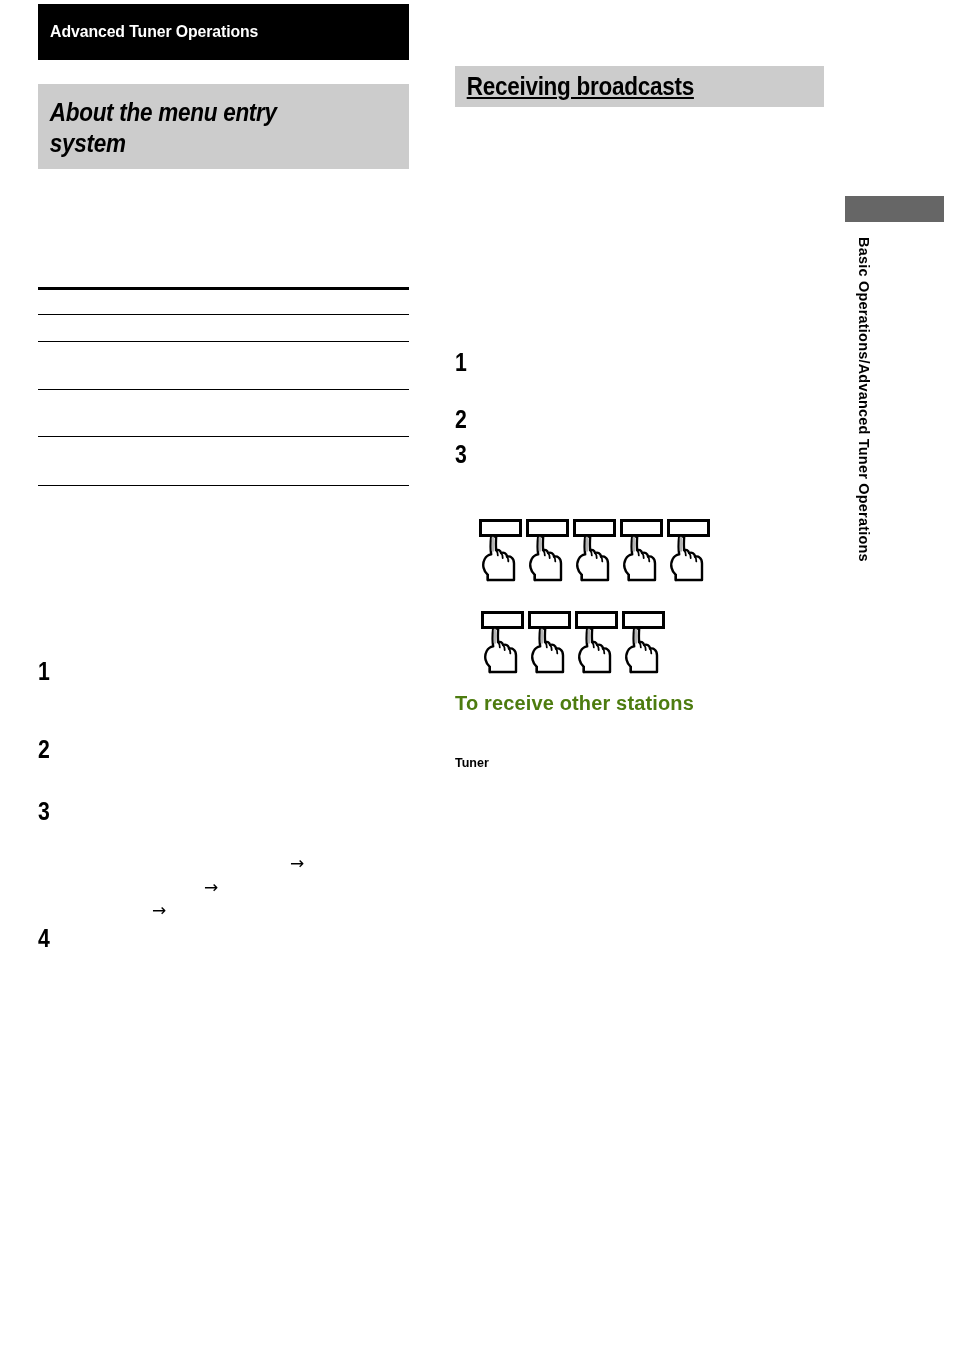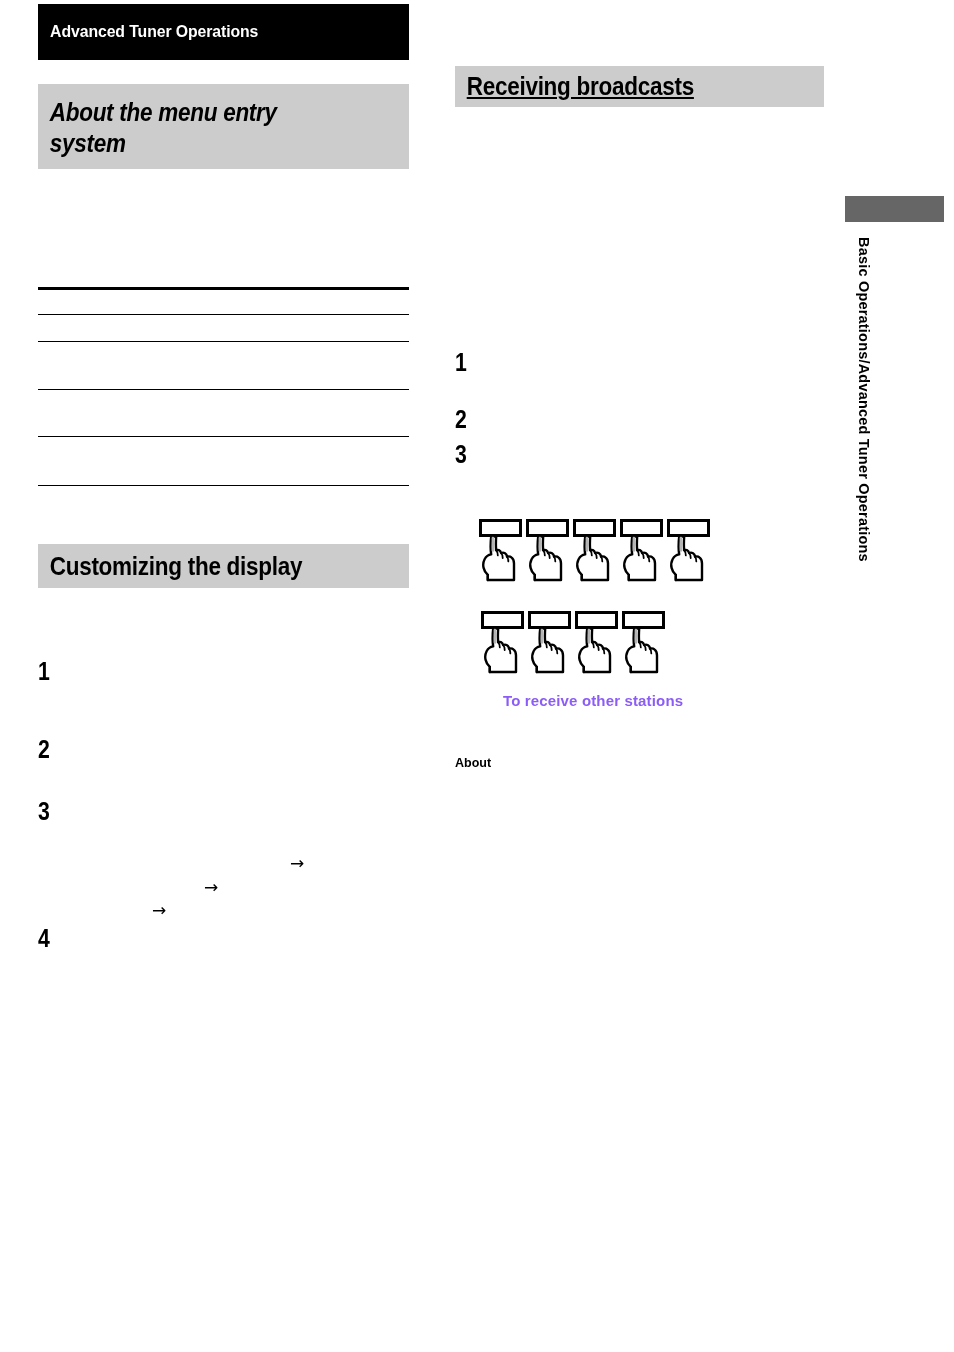--- a/index.html
+++ b/index.html
@@ -89,25 +89,24 @@
     font-size: 17px;
     line-height: 1;
     color: #000000;
     font-family: "DejaVu Sans", sans-serif;
   }
 
   
   .sub-head {
     position: absolute;
     font-weight: bold;
-    font-size: 15px;
+    font-size: 20px;
     line-height: 1;
     letter-spacing: 0.15px;
-    color: #8b5cf6;
-    margin-left: 48px;
+    color: #4d7c0f;
   }
   .tips-head {
     position: absolute;
     font-weight: bold;
     font-size: 12.5px;
     line-height: 1;
     color: #000000;
   }
 
   
@@ -165,23 +164,20 @@
 
   <div>
     <div class="rule" style="left:38px; top:287px; width:371px; height:3px;"></div>
     <div class="rule" style="left:38px; top:314px; width:371px; height:1px;"></div>
     <div class="rule" style="left:38px; top:341px; width:371px; height:1px;"></div>
     <div class="rule" style="left:38px; top:389px; width:371px; height:1px;"></div>
     <div class="rule" style="left:38px; top:436px; width:371px; height:1px;"></div>
     <div class="rule" style="left:38px; top:485px; width:371px; height:1px;"></div>
   </div>
 
-  <div class="head-bar" style="left:38px; top:544px; width:371px; height:44px;">
-    <span class="head-label">Customizing the display</span>
-  </div>
 
   <div class="step-num" style="left:38px; top:659px;">1</div>
   <div class="step-num" style="left:38px; top:737px;">2</div>
   <div class="step-num" style="left:38px; top:799px;">3</div>
   <div class="step-num" style="left:38px; top:926px;">4</div>
 
   <div class="arrow" style="left:290px; top:855px;">→</div>
   <div class="arrow" style="left:204px; top:879px;">→</div>
   <div class="arrow" style="left:152px; top:902px;">→</div>
 
@@ -293,20 +289,20 @@
           <path d="M22.1,34.0 C23.3,35.3 23.8,37.1 23.7,39.0" fill="none" stroke="#000000" stroke-width="1.8" stroke-linecap="round"></path>
           <path d="M17.1,31.1 C18.3,32.5 18.9,34.4 18.8,36.4" fill="none" stroke="#000000" stroke-width="1.8" stroke-linecap="round"></path>
           <path d="M13.9,19.0 L13.9,31.5" fill="none" stroke="#b4b4b4" stroke-width="2.6" stroke-linecap="round"></path>
           <path d="M8.8,55.9 L8.8,61.0" fill="none" stroke="#000000" stroke-width="2.4" stroke-linecap="round"></path>
         </svg>
       </div>
     </div>
 
   <div class="sub-head" style="left:455px; top:693px;">To receive other stations</div>
 
-  <div class="tips-head" style="left:455px; top:757px;">About</div>
+  <div class="tips-head" style="left:455px; top:757px;">Tuner</div>
 
   <div class="rule" style="left:736px; top:1258px; width:88px; height:2px;"></div>
 
   <div class="edge-tab" style="left:845px; top:196px; width:99px; height:26px;"></div>
   <div class="edge-text" style="left:871px; top:237px;">Basic Operations/Advanced Tuner Operations</div>
 
 </div>
 
 </body></html>

